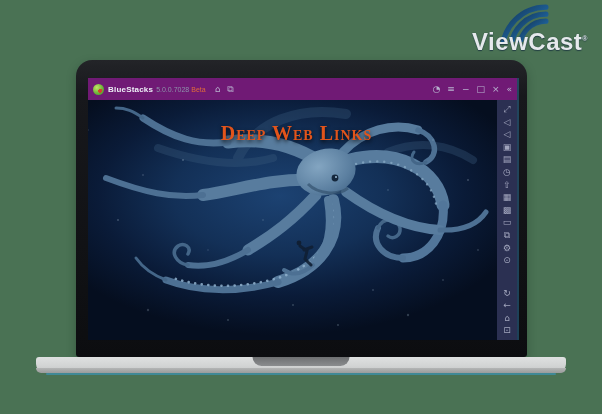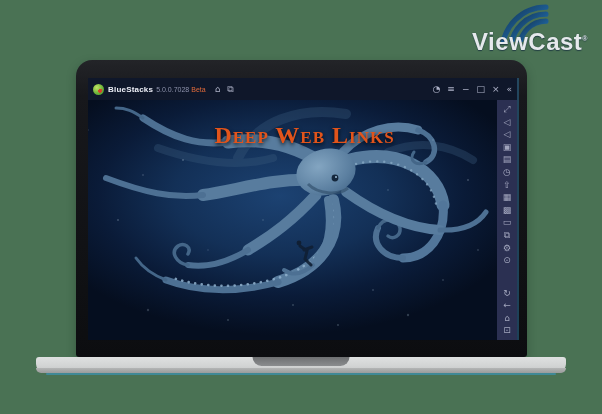--- a/index.html
+++ b/index.html
@@ -26,43 +26,43 @@
         background:linear-gradient(180deg,#b3b5b5,#9a9c9c);border-radius:0 0 9px 9px;}
   .base-accent{position:absolute;left:10px;bottom:-2px;width:510px;height:2px;
         background:#3f8c9d;border-radius:2px;opacity:.9;}
   .notch{position:absolute;left:50%;top:357px;transform:translateX(-50%);
          width:97px;height:9px;border-radius:0 0 9px 9px;
          background:linear-gradient(180deg,#6e7072,#8a8c8e);}
 
   
   .window{position:absolute;left:12px;top:18px;width:429px;height:262px;background:#05070c;
           box-shadow:2px 0 0 rgba(43,108,148,.55);}
-  .titlebar{position:absolute;left:0;top:0;width:100%;height:22px;background:#0f172a;
+  .titlebar{position:absolute;left:0;top:0;width:100%;height:22px;background:#701a75;
             display:flex;align-items:center;box-sizing:border-box;padding:0 5px;}
   .bs-logo{width:11px;height:11px;border-radius:50%;margin-right:4px;flex:0 0 auto;
            background:
              radial-gradient(circle at 66% 62%, #d4452a 0 19%, rgba(0,0,0,0) 21%),
              radial-gradient(circle at 35% 32%, #c3e463 0%, #6db23a 55%, #3f8f2b 100%);}
   .bs-name{font-size:8px;font-weight:bold;color:#eceef6;letter-spacing:.2px;}
   .bs-version{font-size:7px;color:#8d92ab;margin-left:3px;}
   .bs-channel{font-size:7px;color:#e06a3a;margin-left:2px;}
   .tb-group{display:flex;align-items:center;gap:7px;}
   .tb-left{margin-left:9px;}
   .tb-spacer{flex:1;}
   .icon{color:#bfc3d8;font-size:9px;line-height:1;cursor:default;opacity:.9;
         font-family:"DejaVu Sans",sans-serif;}
   .titlebar .icon{font-size:9px;}
 
   
   .content{position:absolute;left:0;top:22px;width:409px;height:240px;overflow:hidden;
            background:
              radial-gradient(ellipse 62% 58% at 47% 40%, #1c4272 0%, #133057 42%, #0a1b38 72%, #050e1f 100%);}
-  .heading{position:absolute;top:22px;left:12px;width:100%;text-align:center;margin:0;
+  .heading{position:absolute;top:22px;left:4px;width:100%;text-align:center;margin:0;
            font-family:"Liberation Serif",serif;font-variant:small-caps;font-weight:bold;
-           font-size:24px;letter-spacing:1px;color:#e2541b;
+           font-size:20px;letter-spacing:1px;color:#e2541b;
            text-shadow:0 2px 4px rgba(0,0,0,.85);}
   .kraken{position:absolute;left:0;top:0;}
 
   
   .sidebar{position:absolute;right:0;top:22px;width:20px;height:240px;background:#2b3052;
            display:flex;flex-direction:column;align-items:center;box-sizing:border-box;
            padding:5px 0 5px 0;}
   .side-top{display:flex;flex-direction:column;align-items:center;gap:3.6px;}
   .side-bottom{margin-top:auto;display:flex;flex-direction:column;align-items:center;gap:3.5px;}
   .sidebar .icon{font-size:9px;opacity:.8;}

